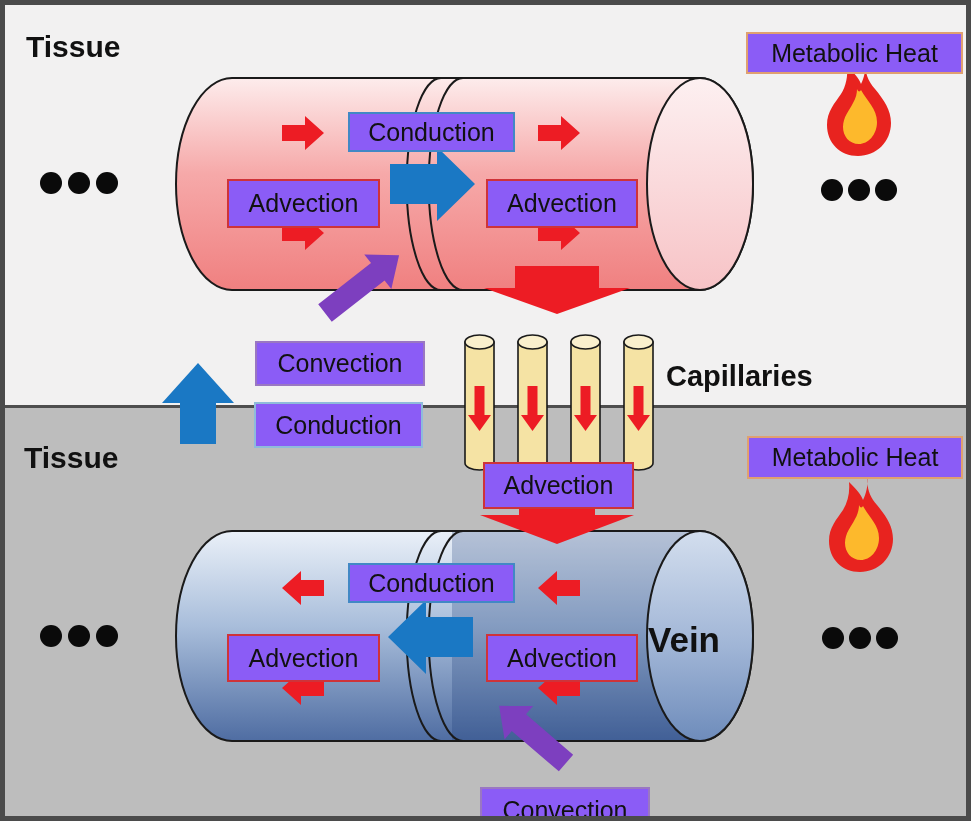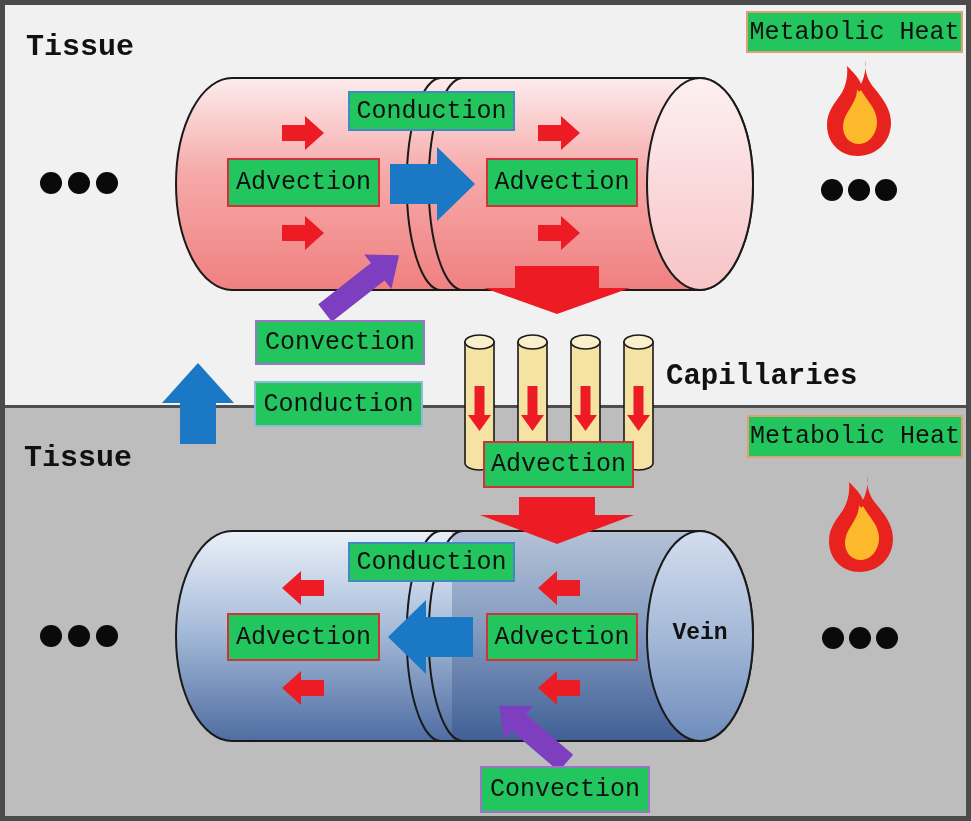--- a/index.html
+++ b/index.html
@@ -1,27 +1,27 @@
 <!DOCTYPE html>
 <html><head>
 <meta charset="utf-8">
 <style>
   html,body{margin:0;padding:0;background:#e9e9e9;}
   #canvas{
     position:relative; width:971px; height:821px; overflow:hidden;
-    font-family:Liberation Mono, monospace; color:#111; background:#f2f1f1;
+    font-family:Liberation Sans, sans-serif; color:#111; background:#f2f1f1;
   }
   .region{position:absolute;left:0;width:100%;}
   #region-top{top:0;height:405px;background:#f2f1f1;}
   #region-bottom{top:405px;height:416px;background:#bdbdbd;border-top:3px solid #4e4e4e;box-sizing:border-box;}
   #shape-layer{position:absolute;left:0;top:0;z-index:2;}
   .label-box{
-    position:absolute; z-index:3; background:#22c55e; border:2px solid #888;
+    position:absolute; z-index:3; background:#8b5cf6; border:2px solid #888;
     display:flex; align-items:center; justify-content:center;
-    font-size:25px; line-height:1; box-sizing:border-box; white-space:nowrap;
+    font-size:25px; line-height:1; box-sizing:border-box; white-space:nowrap;margin-top:21px;
   }
   .b-conduction{border-color:#4288c5;}
   .b-conduction-light{border-color:#8fbbdb;}
   .b-advection{border-color:#cf3339;}
   .b-convection{border-color:#9a77c2;}
   .b-metabolic{border-color:#e0a070;}
   .free-text{position:absolute; z-index:3; font-weight:bold; white-space:nowrap;}
   #frame{position:absolute; inset:0; border:5px solid #4b4b4b; z-index:5; pointer-events:none;}
 </style>
 </head>
@@ -137,21 +137,21 @@
       <path d="M41,32 C47,43 57,51 57,64 C57,77 48,86 39,86 C29,86 23,78 23,69 C23,59 29,53 33,45 C36,40 37,35 37,31 C38,34 40,34 41,32 Z" fill="#fdb92c"></path>
     </g>
     <g transform="translate(822,474)">
       <path d="M46,2 C44,14 48,23 55,31 C64,42 71,52 71,65 C71,84 56,98 38,98 C20,98 7,85 7,67 C7,53 15,45 21,36 C26,28 28,18 27,8 C33,14 39,20 41,26 C44,20 46,12 46,2 Z" fill="#e8231f"></path>
       <path d="M41,32 C47,43 57,51 57,64 C57,77 48,86 39,86 C29,86 23,78 23,69 C23,59 29,53 33,45 C36,40 37,35 37,31 C38,34 40,34 41,32 Z" fill="#fdb92c"></path>
     </g>
   </svg>
 
   <div class="free-text" style="left:26px;top:30px;font-size:30px;">Tissue</div>
   <div class="free-text" style="left:24px;top:441px;font-size:30px;">Tissue</div>
-  <div class="free-text" style="left:648px;top:620px;width:104px;text-align:center;font-size:23px;">Vein</div>
+  <div class="free-text" style="left:648px;top:620px;width:104px;font-size:35px;">Vein</div>
   <div class="free-text" style="left:666px;top:360px;font-size:29px;">Capillaries</div>
 
   <div class="label-box b-conduction" style="left:348px;top:91px;width:167px;height:40px;">Conduction</div>
   <div class="label-box b-advection" style="left:227px;top:158px;width:153px;height:49px;">Advection</div>
   <div class="label-box b-advection" style="left:486px;top:158px;width:152px;height:49px;">Advection</div>
   <div class="label-box b-metabolic" style="left:746px;top:11px;width:217px;height:42px;">Metabolic Heat</div>
   <div class="label-box b-convection" style="left:255px;top:320px;width:170px;height:45px;">Convection</div>
   <div class="label-box b-conduction-light" style="left:254px;top:381px;width:169px;height:46px;">Conduction</div>
   <div class="label-box b-advection" style="left:483px;top:441px;width:151px;height:47px;">Advection</div>
   <div class="label-box b-metabolic" style="left:747px;top:415px;width:216px;height:43px;">Metabolic Heat</div>

